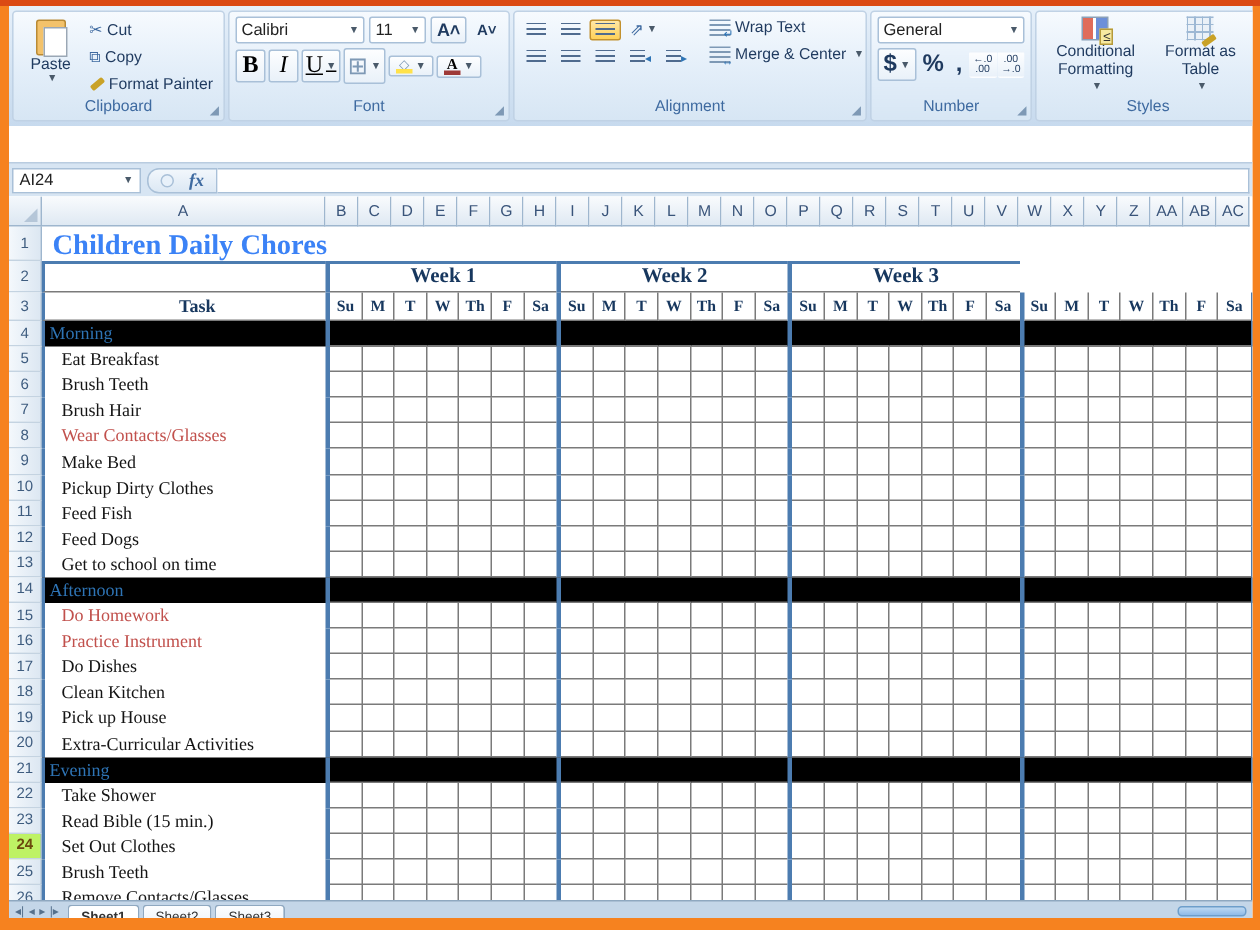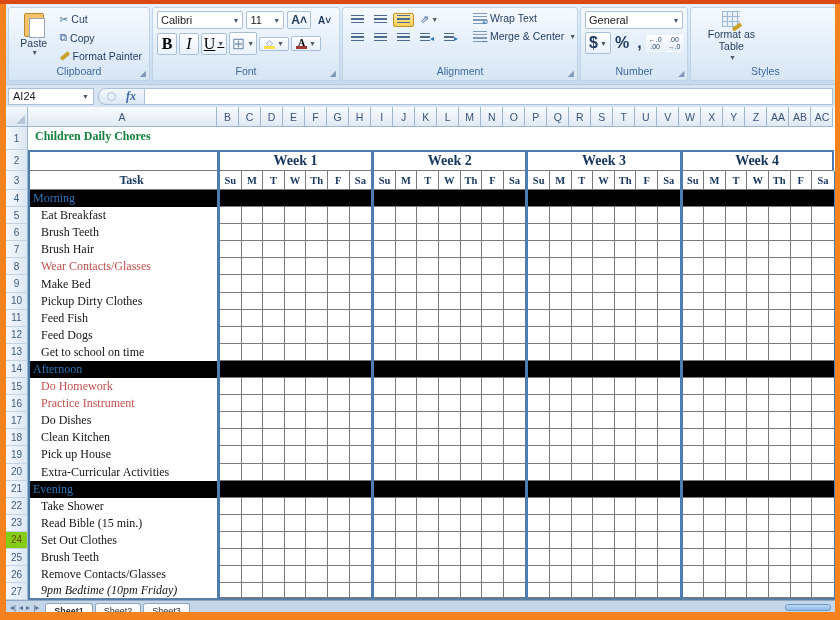--- a/index.html
+++ b/index.html
@@ -46,44 +46,44 @@
 
   .stylebtn { width:72px; display:flex; flex-direction:column; align-items:center; font-size:10.5px; color:#1f3a5f; text-align:center; line-height:12px; }
   .cf-ic { width:18px; height:16px; border:1px solid #8aa0b8; background:linear-gradient(90deg,#E06C5A 0 40%,#fff 40% 55%,#6C8FD8 55%); position:relative; margin-bottom:1px; }
   .cf-ic:after { content:"≤"; position:absolute; right:-4px; bottom:-4px; font-size:9px; color:#333; background:#f7e9a0; line-height:9px; padding:0 1px; border:1px solid #b59a3a; }
   .ft-ic { width:18px; height:16px; margin-bottom:1px; background:
       repeating-linear-gradient(to bottom,#9DB8D4 0,#9DB8D4 1px,transparent 1px,transparent 5px),
       repeating-linear-gradient(to right,#9DB8D4 0,#9DB8D4 1px,transparent 1px,transparent 5px),#EAF1F8; position:relative; }
   .ft-ic:after { content:""; position:absolute; right:-2px; bottom:-2px; width:10px; height:4px; background:#C9A227; transform:rotate(-35deg); border-radius:1px; }
 
   
-  .fbar { height:23px; background:#D7E5F3; border-top:1px solid #b9cce0; display:flex; align-items:center; padding:2px 2px; flex-shrink:0; }
+  .fbar { height:23px; background:#D7E5F3; border-top:1px solid #b9cce0; display:flex; align-items:center; padding:2px 2px; flex-shrink:0;margin-top:24px; }
   .namebox { width:86px; height:17px; background:#fff; border:1px solid #A9C0D8; display:flex; align-items:center; justify-content:space-between; font-size:11px; color:#222; padding:0 4px; }
   .fx-wrap { display:flex; align-items:center; background:linear-gradient(#F2F7FC,#DCE8F4); border:1px solid #A9C0D8; border-radius:8px 0 0 8px; height:17px; padding:0 8px; margin-left:4px; gap:10px; }
   .fx { font-family:"Liberation Serif",serif; font-style:italic; font-weight:bold; font-size:12px; color:#3E6AA0; }
   .fcell { flex:1; height:17px; background:#fff; border:1px solid #A9C0D8; border-left:none; }
 
   
   .sheet { flex:1; background:#fff; position:relative; overflow:hidden; }
   .colheads { display:flex; height:20px; }
   .corner { flex:0 0 22px; background:linear-gradient(#F4F8FC,#DCE7F2); border-right:1px solid #9EB6CE; border-bottom:1px solid #9EB6CE; position:relative; }
   .corner:after { content:""; position:absolute; right:2px; bottom:2px; border-left:9px solid transparent; border-bottom:9px solid #B5C6D8; }
   .col-h { background:linear-gradient(#F9FBFD,#DFE9F3); border-right:1px solid #9EB6CE; border-bottom:1px solid #9EB6CE;
            font-size:10.5px; color:#39547A; display:flex; align-items:center; justify-content:center; }
   .col-a { flex:0 0 189px; }
   .col-d { flex:0 0 22.03px; }
 
   .grid-row { display:flex; }
   .gut { flex:0 0 22px; background:linear-gradient(90deg,#F4F8FC,#DCE7F2); border-right:1px solid #9EB6CE; border-bottom:1px solid #C4D3E1;
          font-size:10px; color:#3E5C7F; display:flex; align-items:center; justify-content:center; }
-  .gut.sel { background:#84cc16; color:#6b4a0e; font-weight:normal; }
+  .gut.sel { background:#bef264; color:#6b4a0e; font-weight:bold; }
   .h1 { height:23px; } .h2 { height:21px; } .h3 { height:19px; } .ht { height:17.1px; }
 
   .rowc { flex:1; display:flex; position:relative; }
-  .title-cell { font-family:"Liberation Serif",serif; font-weight:bold; font-size:12px; color:#15803d; padding:2px 0 0 7px; }
+  .title-cell { font-family:"Liberation Serif",serif; font-weight:bold; font-size:19px; color:#3b82f6; padding:2px 0 0 7px; }
 
   .task-col { flex:0 0 189px; border-left:2px solid #4C7CB0; display:flex; align-items:center; }
   .wgroup { flex:0 0 154.2px; border-left:3px solid #4C7CB0; display:flex; }
   .wgroup.last { border-right:2px solid #4C7CB0; }
   .top-b { border-top:2px solid #4C7CB0; }
   .bot-b { border-bottom:2px solid #5A7DA6 !important;font-style:italic; }
 
   .week-title { flex:1; display:flex; align-items:center; justify-content:center; font-family:"Liberation Serif",serif;
                 font-weight:bold; font-size:14px; color:#17375E; border-bottom:1px solid #7a7a7a; }
   .day-h { flex:0 0 21.6px; display:flex; align-items:center; justify-content:center; font-family:"Liberation Serif",serif;
@@ -263,20 +263,25 @@
             <div class="iconbtn boxed decbtn">.00<br>→.0</div>
           </div>
         </div>
       </div>
       <div class="rg-label"><span>Number</span>
         <span class="launcher">◢</span></div>
     </div>
 
     <div class="rgroup" style="flex:1;min-width:150px">
       <div class="rg-body">
+        <div class="stylebtn">
+          <span class="cf-ic"></span>
+          <span>Conditional Formatting</span>
+          <span class="caret">▼</span>
+        </div>
         <div class="stylebtn">
           <span class="ft-ic"></span>
           <span>Format as Table</span>
           <span class="caret">▼</span>
         </div>
       </div>
       <div class="rg-label"><span>Styles</span></div>
     </div>
   </div>
 
@@ -338,23 +343,20 @@
               <div class="task-col top-b tc-line"></div>
               <div class="wgroup top-b">
                 <div class="week-title">Week 1</div>
               </div>
               <div class="wgroup top-b">
                 <div class="week-title">Week 2</div>
               </div>
               <div class="wgroup top-b">
                 <div class="week-title">Week 3</div>
               </div>
-              <div class="wgroup top-b last">
-                <div class="week-title">Week 4</div>
-              </div>
             </div>
           </div>
           <div class="grid-row h3">
             <div class="gut h3">3</div>
             <div class="rowc">
               <div class="task-col tc-line">
                 <div class="task-head">Task</div>
               </div>
               <div class="wgroup">
                 <div class="day-h">Su</div>

